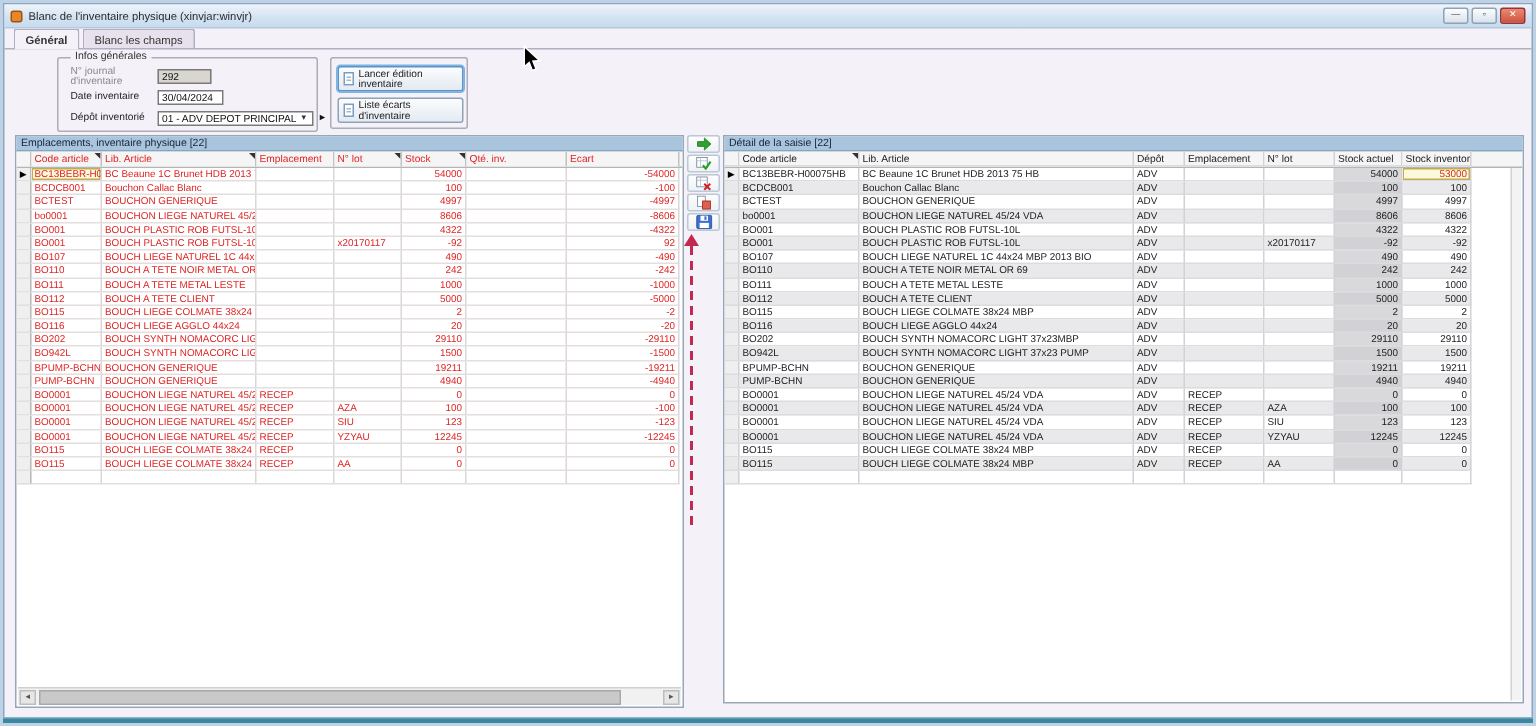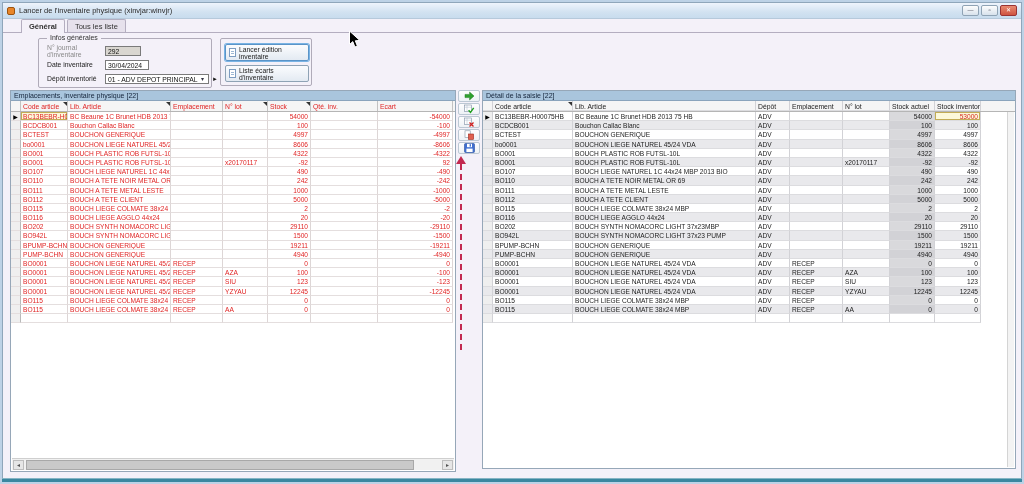--- a/index.html
+++ b/index.html
@@ -18,21 +18,21 @@
     border-radius:2px; margin-right:4px; flex:none; }
   .title-text { font-size:7.5px; color:#2a2a2a; flex:1 1 auto; white-space:nowrap; overflow:hidden; }
   .win-controls { display:flex; gap:2px; }
   .win-btn { width:17px; height:11px; border:1px solid #8fa3b5; border-radius:2px;
     background:linear-gradient(#fdfdfd,#d8e2ec); font-size:6px; line-height:9px;
     text-align:center; color:#445; }
   .win-btn.close { background:linear-gradient(#e88a70,#cf5340); color:#fff; border-color:#933; }
 
   
   .tabstrip { position:absolute; left:1px; top:17px; right:1px; height:14px;
-    border-bottom:1px solid #b4aec0; padding-left:18px; display:flex; align-items:flex-end; }
+    border-bottom:1px solid #b4aec0; padding-left:6px; display:flex; align-items:flex-end; }
   .tab { font-size:7.5px; padding:2px 7px 2px 7px; border:1px solid #b4aec0; border-bottom:none;
     background:#e6e1ec; color:#333; margin-right:2px; border-radius:2px 2px 0 0; height:13px; }
   .tab.active { background:#f4f1f9; height:14px; margin-bottom:-1px; font-weight:bold; }
 
   
   .groupbox { position:absolute; border:1px solid #b0abb9; border-radius:2px; }
   .gb-infos { left:36px; top:36px; width:174px; height:50px; }
   .gb-legend { position:absolute; top:-5px; left:8px; background:#f4f1f9; padding:0 3px;
     font-size:7px; color:#333; }
   .frow { position:absolute; left:8px; height:11px; display:flex; align-items:center; }
@@ -120,31 +120,31 @@
 
   .cursor { position:absolute; left:346px; top:28px; z-index:50; }
 </style>
 </head>
 <body>
 
 <div class="window">
 
   <div class="titlebar">
     <span class="app-icon"></span>
-    <span class="title-text">Lancer de l'inventaire physique (xinvjar:winvjr)</span>
+    <span class="title-text">Blanc de l'inventaire physique (xinvjar:winvjr)</span>
     <span class="win-controls">
       <span class="win-btn">—</span>
       <span class="win-btn">▫</span>
       <span class="win-btn close">✕</span>
     </span>
   </div>
 
   <div class="tabstrip">
     <span class="tab active">Général</span>
-    <span class="tab">Tous les liste</span>
+    <span class="tab">Blanc les champs</span>
   </div>
 
   <div class="groupbox gb-infos">
     <span class="gb-legend">Infos générales</span>
     <div class="frow" style="top:6px;">
       <span class="flabel disabled">N° journal d'inventaire</span>
       <span class="finput readonly" style="width:36px;">292</span>
     </div>
     <div class="frow" style="top:20px;">
       <span class="flabel">Date inventaire</span>

